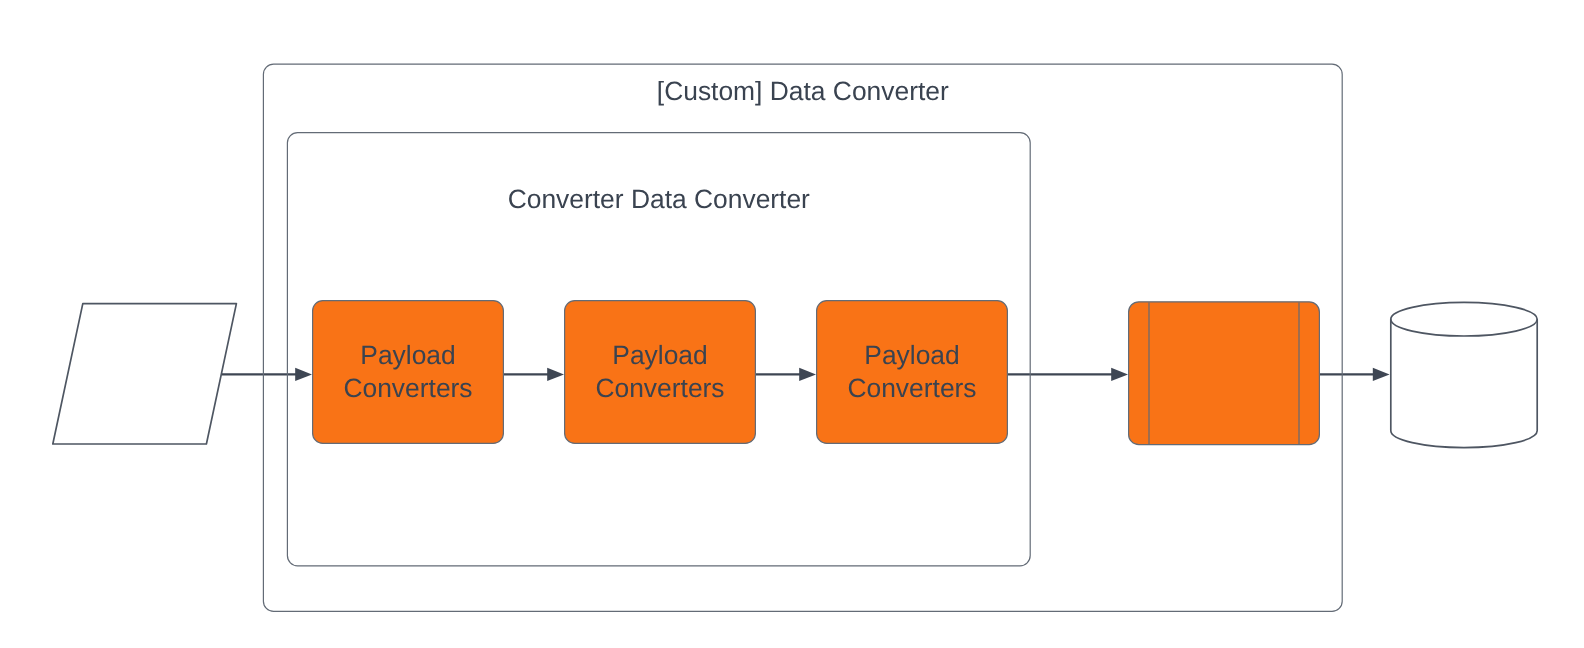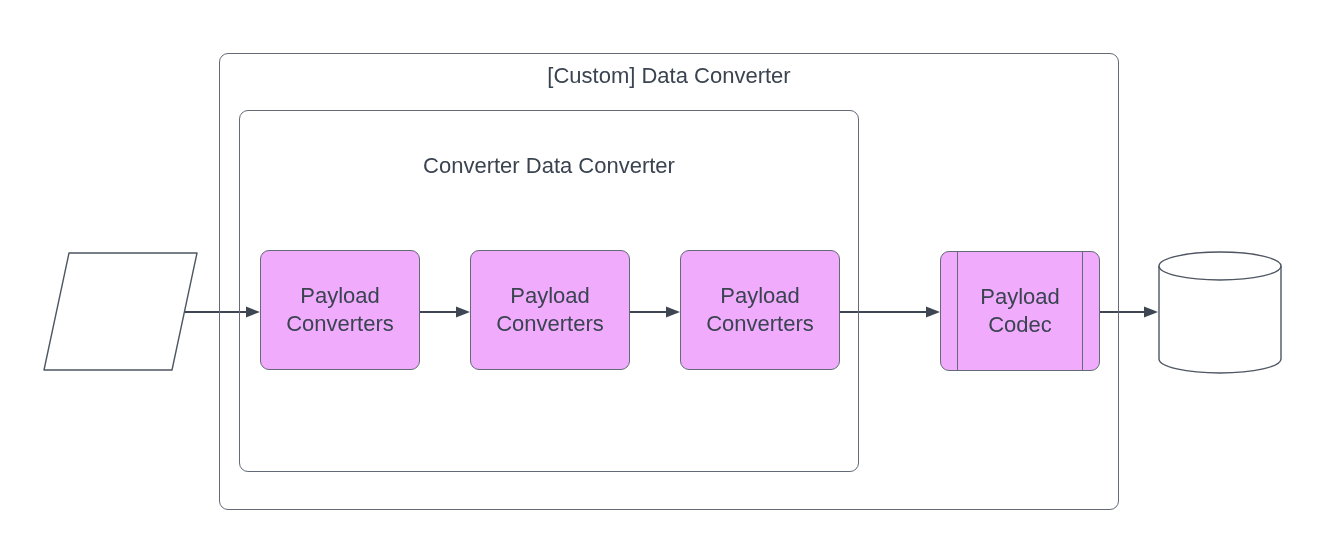--- a/index.html
+++ b/index.html
@@ -47,21 +47,21 @@
     color: #3a4350;
   }
   .container-box.outer .container-title { top: 8px; }
   .container-box.inner .container-title { top: 41px; }
   .node-rect {
     position: absolute;
     width: 160px;
     height: 120px;
     border: 1px solid #636b76;
     border-radius: 9px;
-    background: #f0abfc;
+    background: #f97316;
     box-sizing: border-box;
     display: flex;
     align-items: center;
     justify-content: center;
     text-align: center;
     font-size: 22px;
     line-height: 28px;
   }
   .node-rect.pc1 { left: 260px; top: 238px; }
   .node-rect.pc2 { left: 470px; top: 238px; }
@@ -143,17 +143,16 @@
   <div class="node-rect pc2">
     <span>Payload Converters</span>
   </div>
   <div class="node-rect pc3">
     <span>Payload Converters</span>
   </div>
 
   <div class="node-rect codec">
     <span class="codec-bar left"></span>
     <span class="codec-bar right"></span>
-    <span class="codec-label">Payload Codec</span>
   </div>
 
 
 </div>
 
 </body></html>

